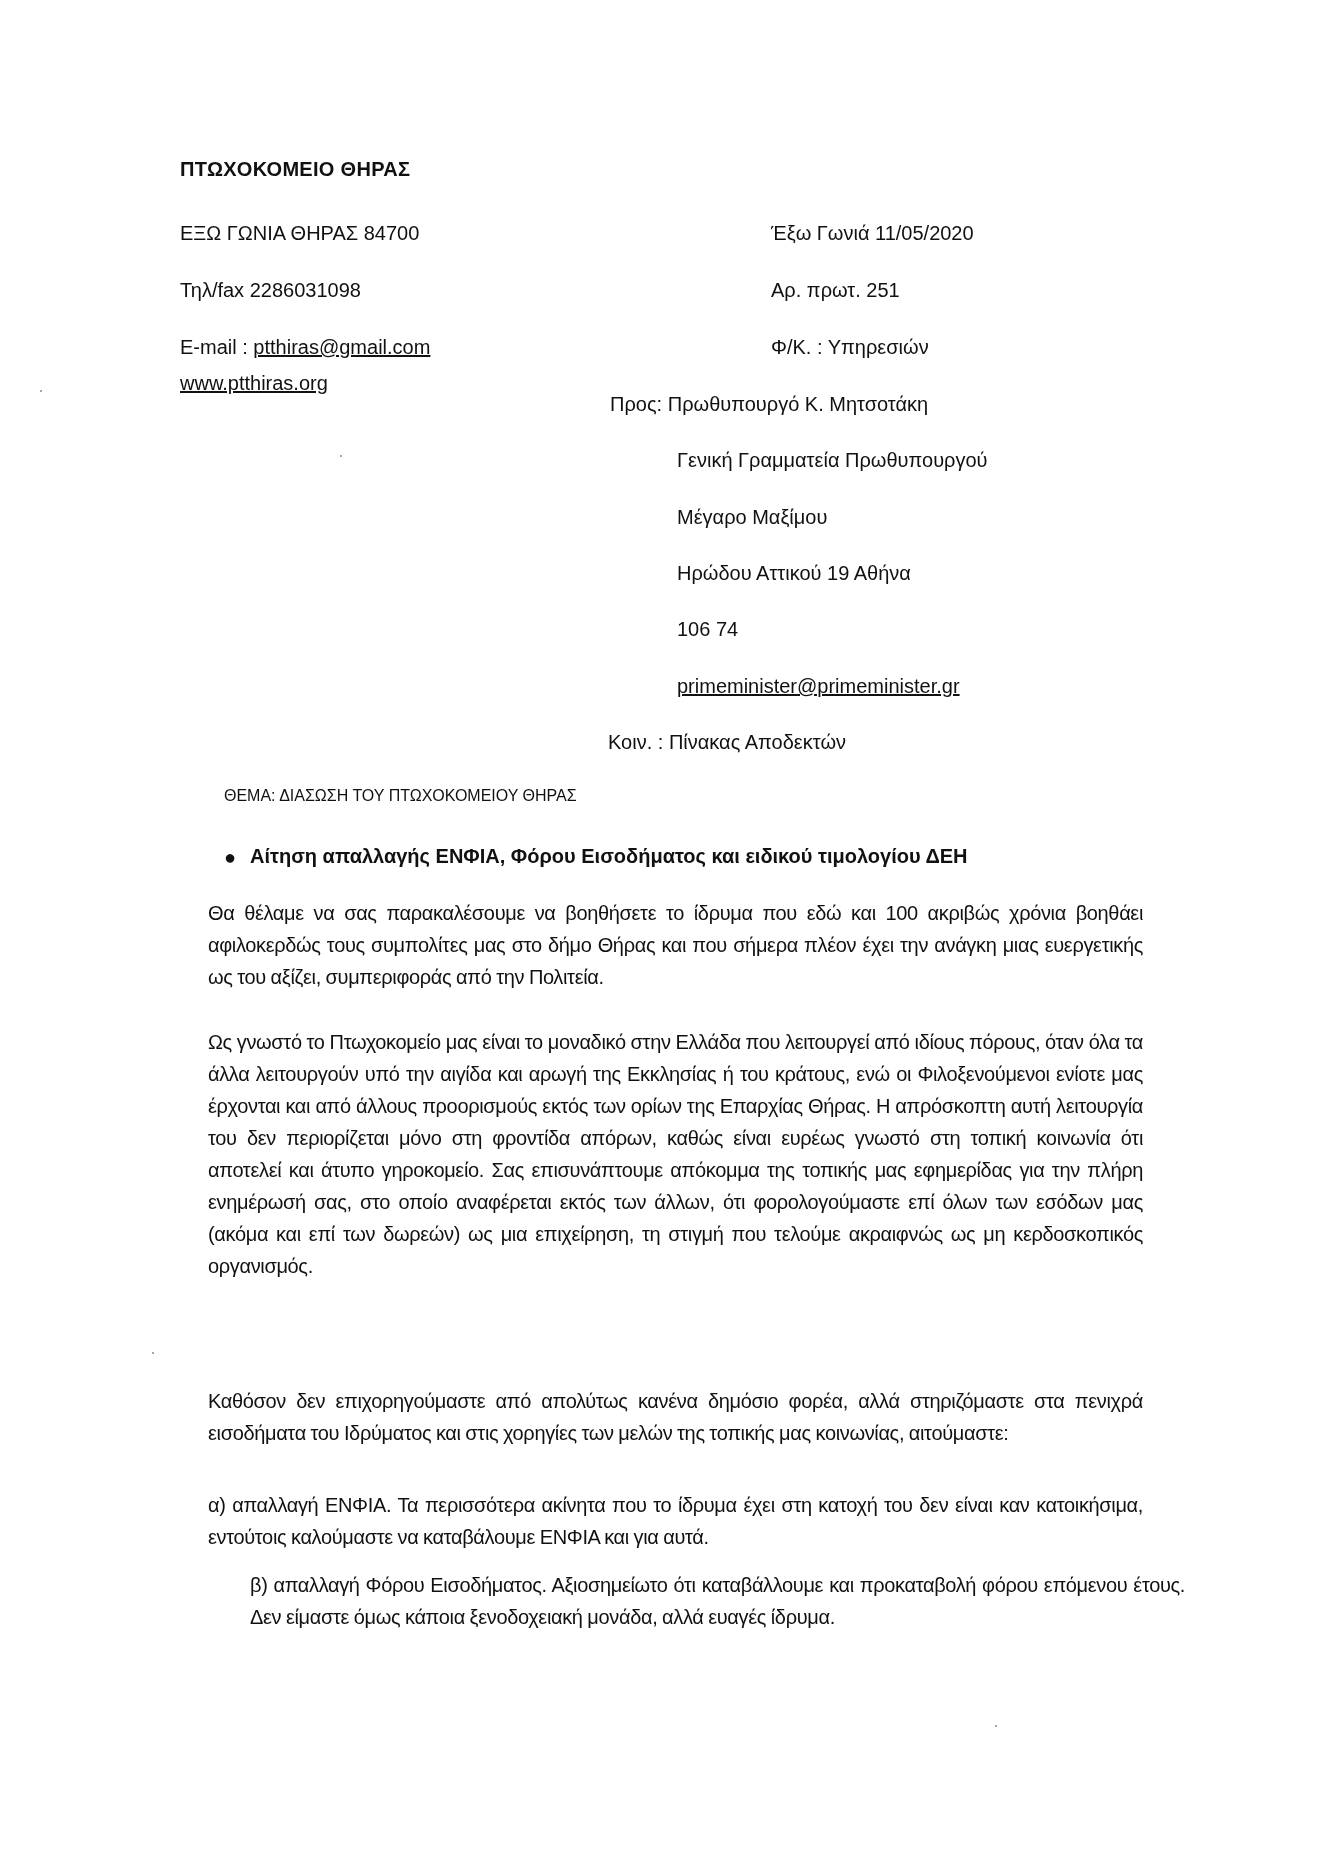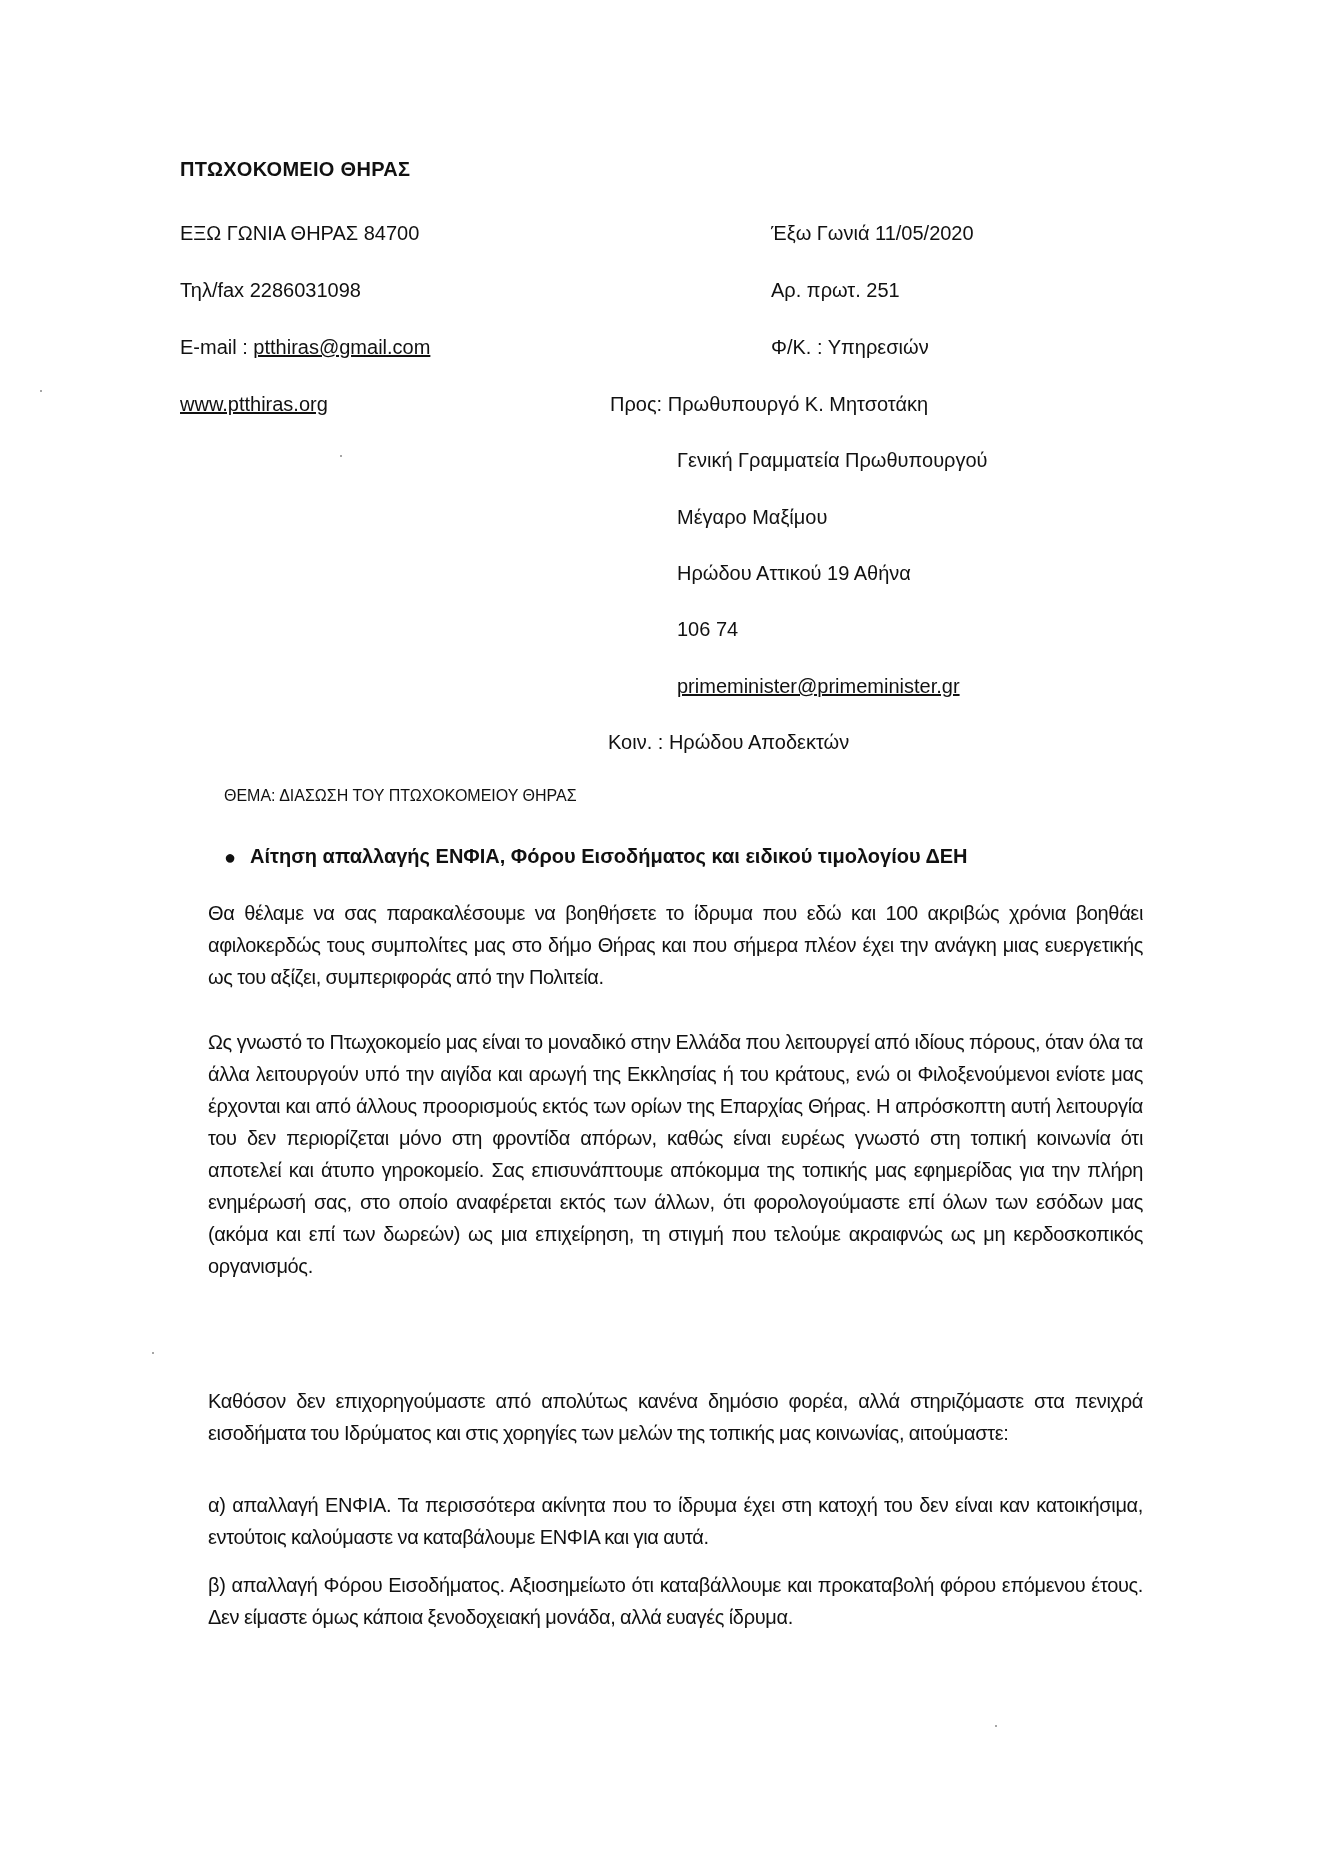--- a/index.html
+++ b/index.html
@@ -26,45 +26,45 @@
   </style>
 </head>
 <body>
 
 <div class="abs org-name">ΠΤΩΧΟΚΟΜΕΙΟ ΘΗΡΑΣ</div>
 <div class="abs hdr" style="left:180px; top:222px;">ΕΞΩ ΓΩΝΙΑ ΘΗΡΑΣ 84700</div>
 <div class="abs hdr" style="left:180px; top:279px;">Τηλ/fax 2286031098</div>
 <div class="abs hdr" style="left:180px; top:336px;">
   <span>E-mail : </span><span class="u">ptthiras@gmail.com</span>
 </div>
-<div class="abs hdr u" style="left:180px; top:393px;">www.ptthiras.org</div>
+<div class="abs hdr u" style="left:180px; top:372px;">www.ptthiras.org</div>
 
 <div class="abs hdr" style="left:771px; top:222px;">Έξω Γωνιά 11/05/2020</div>
 <div class="abs hdr" style="left:771px; top:279px;">Αρ. πρωτ. 251</div>
 <div class="abs hdr" style="left:771px; top:336px;">Φ/Κ. : Υπηρεσιών</div>
 
 <div class="abs hdr" style="left:610px; top:393px;">
   <span>Προς: </span><span class="b">Πρωθυπουργό Κ. Μητσοτάκη</span>
 </div>
 <div class="abs hdr" style="left:677px; top:449px;">Γενική Γραμματεία Πρωθυπουργού</div>
 <div class="abs hdr" style="left:677px; top:506px;">Μέγαρο Μαξίμου</div>
 <div class="abs hdr" style="left:677px; top:562px;">Ηρώδου Αττικού 19 Αθήνα</div>
 <div class="abs hdr" style="left:677px; top:618px;">106 74</div>
 <div class="abs hdr u" style="left:677px; top:675px;">primeminister@primeminister.gr</div>
-<div class="abs hdr" style="left:608px; top:731px;">Κοιν. : Ηρώδου Αποδεκτών</div>
+<div class="abs hdr" style="left:608px; top:731px;">Κοιν. : Πίνακας Αποδεκτών</div>
 
 <div class="abs subject">ΘΕΜΑ: ΔΙΑΣΩΣΗ ΤΟΥ ΠΤΩΧΟΚΟΜΕΙΟΥ ΘΗΡΑΣ</div>
 
 <div class="abs bullet-line">
   <span class="bullet-dot">●</span>
   <span>Αίτηση απαλλαγής ΕΝΦΙΑ, Φόρου Εισοδήματος και ειδικού τιμολογίου ΔΕΗ</span>
 </div>
 
 <div class="para" style="top:897px;"><span>Θα θέλαμε να σας παρακαλέσουμε να βοηθήσετε το ίδρυμα που εδώ και 100 ακριβώς χρόνια βοηθάει αφιλοκερδώς τους συμπολίτες μας στο δήμο Θήρας και που σήμερα πλέον έχει την ανάγκη μιας ευεργετικής ως του αξίζει, συμπεριφοράς από την Πολιτεία.</span></div>
 <div class="para" style="top:1026px;"><span>Ως γνωστό το Πτωχοκομείο μας είναι το </span><span class="b">μοναδικό</span><span> στην Ελλάδα που </span><span class="b">λειτουργεί από ιδίους πόρους</span><span>, όταν όλα τα άλλα λειτουργούν υπό την αιγίδα και αρωγή  της Εκκλησίας ή του κράτους, ενώ οι Φιλοξενούμενοι ενίοτε μας έρχονται και από  άλλους </span><span class="b">προορισμούς εκτός των ορίων της Επαρχίας Θήρας</span><span>. Η απρόσκοπτη αυτή λειτουργία του δεν περιορίζεται μόνο στη φροντίδα απόρων, καθώς είναι ευρέως γνωστό στη τοπική κοινωνία ότι αποτελεί και άτυπο </span><span class="b">γηροκομείο</span><span>.  Σας επισυνάπτουμε απόκομμα της τοπικής μας εφημερίδας για την πλήρη ενημέρωσή σας, στο οποίο αναφέρεται εκτός των άλλων, ότι φορολογούμαστε επί όλων των εσόδων μας (</span><span class="b">ακόμα και επί των δωρεών</span><span>) ως μια επιχείρηση, τη στιγμή που τελούμε ακραιφνώς ως </span><span class="b">μη κερδοσκοπικός οργανισμός.</span></div>
 <div class="para" style="top:1361px;margin-top:24px;"><span>Καθόσον </span><span class="b">δεν επιχορηγούμαστε</span><span> από απολύτως κανένα </span><span class="b">δημόσιο φορέα</span><span>, αλλά στηριζόμαστε στα πενιχρά εισοδήματα του Ιδρύματος και στις χορηγίες των μελών της τοπικής μας κοινωνίας, αιτούμαστε:</span></div>
 <div class="para" style="top:1489px;"><span>α) απαλλαγή ΕΝΦΙΑ. Τα περισσότερα ακίνητα που το ίδρυμα έχει στη κατοχή του δεν είναι καν κατοικήσιμα, εντούτοις καλούμαστε να καταβάλουμε ΕΝΦΙΑ και για αυτά.</span></div>
-<div class="para" style="top:1569px;"><span>β) απαλλαγή Φόρου Εισοδήματος. Αξιοσημείωτο ότι καταβάλλουμε και προκαταβολή φόρου επόμενου έτους. </span><span class="b">Δεν είμαστε όμως κάποια ξενοδοχειακή μονάδα, αλλά ευαγές ίδρυμα.</span></div>
+<div class="para" style="top:1569px;margin-left:42px;"><span>β) απαλλαγή Φόρου Εισοδήματος. Αξιοσημείωτο ότι καταβάλλουμε και προκαταβολή φόρου επόμενου έτους. </span><span class="b">Δεν είμαστε όμως κάποια ξενοδοχειακή μονάδα, αλλά ευαγές ίδρυμα.</span></div>
 
 <div class="speck" style="left:40px; top:390px;"></div>
 <div class="speck" style="left:152px; top:1352px;"></div>
 <div class="speck" style="left:995px; top:1725px;"></div>
 <div class="speck" style="left:340px; top:455px;"></div>
 
 </body></html>

